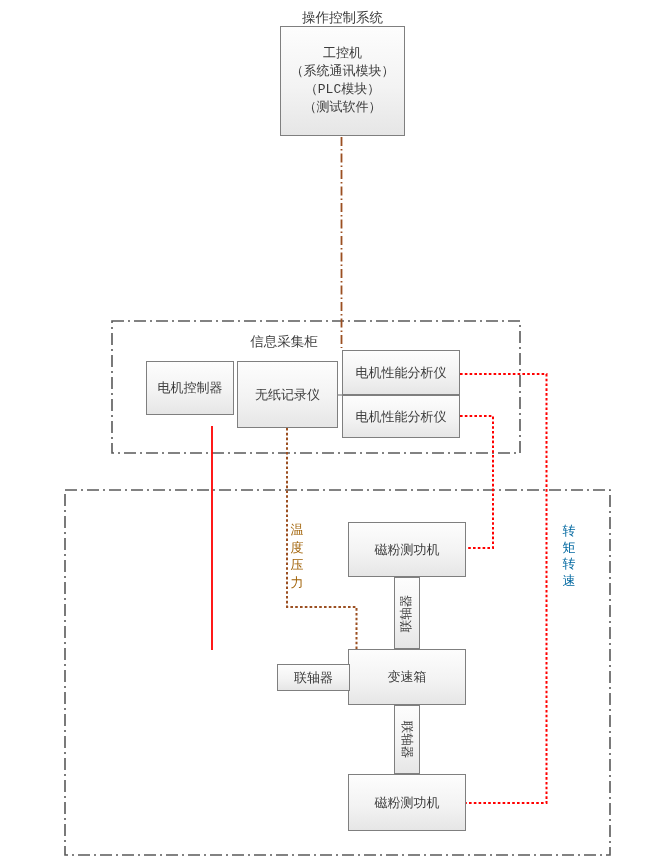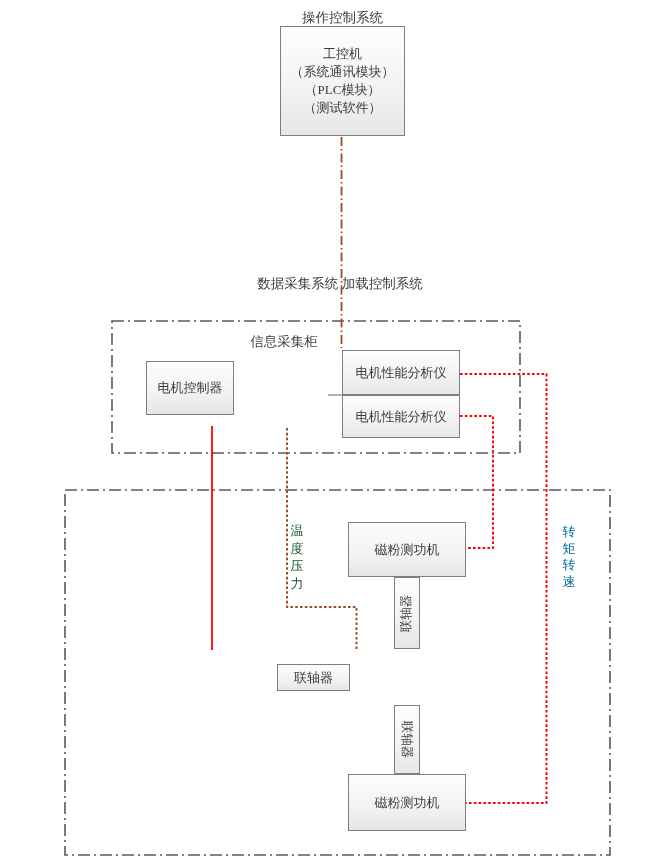--- a/index.html
+++ b/index.html
@@ -1,40 +1,40 @@
 <!DOCTYPE html>
 <html><head>
 <meta charset="utf-8">
 <style>
   html,body{margin:0;padding:0;background:#ffffff;}
   #canvas{
     position:relative;
     width:672px;height:868px;
     background:#ffffff;
-    font-family:Liberation Serif, serif;
+    font-family:Liberation Mono, monospace;
     overflow:hidden;
   }
   #lines{position:absolute;left:0;top:0;width:672px;height:868px;}
   .node{
     position:absolute;box-sizing:border-box;
     border:1.4px solid #7f7f7f;
     background:linear-gradient(180deg,#fdfdfd 0%,#f3f3f3 55%,#e6e6e6 100%);
     display:flex;align-items:center;justify-content:center;
     color:#3c3c3c;font-size:13px;
   }
   .node.multiline{flex-direction:column;line-height:18px;}
   .lbl{
     position:absolute;color:#3c3c3c;font-size:13.5px;
     text-align:center;white-space:nowrap;
   }
   .vtext{
     position:absolute;width:16px;text-align:center;
     font-size:13px;word-break:break-all;white-space:normal;
   }
-  .vtext.brown{color:#14532d;line-height:17.5px;}
+  .vtext.brown{color:#a16207;line-height:17.5px;}
   .vtext.red{color:#0369a1;line-height:16.5px;}
   .rot{display:block;white-space:nowrap;font-size:12.5px;color:#3c3c3c;}
   .coupling-v{overflow:visible;}
 </style>
 </head>
 <body>
 
 <div id="canvas">
 
   <svg id="lines" viewBox="0 0 672 868" xmlns="http://www.w3.org/2000/svg">
@@ -58,38 +58,39 @@
 
   <div class="lbl" style="left:270px;top:9px;width:145px;">操作控制系统</div>
 
   <div class="node multiline" style="left:280px;top:26px;width:125px;height:110px;">
     <span>工控机</span>
     <span>（系统通讯模块）</span>
     <span>（PLC模块）</span>
     <span>（测试软件）</span>
   </div>
 
-  <div class="lbl" style="left:230px;top:275px;width:220px;">数据采集系统 加载控制系统</div>
 
   <div class="lbl" style="left:238px;top:333px;width:92px;">信息采集柜</div>
 
   <div class="node" style="left:146px;top:361px;width:88px;height:54px;">电机控制器</div>
+  <div class="node" style="left:237px;top:361px;width:101px;height:67px;">无纸记录仪</div>
   <div class="node" style="left:342px;top:350px;width:118px;height:45px;">电机性能分析仪</div>
   <div class="node" style="left:342px;top:395px;width:118px;height:43px;">电机性能分析仪</div>
 
   <div class="vtext brown" style="left:289px;top:522px;">温度压力</div>
 
   <div class="vtext red" style="left:561px;top:524px;">转矩转速</div>
 
   <div class="node" style="left:348px;top:522px;width:118px;height:55px;">磁粉测功机</div>
 
   <div class="node coupling-v" style="left:394px;top:577px;width:26px;height:72px;">
     <span class="rot" style="transform:rotate(-90deg);">联轴器</span>
   </div>
 
+  <div class="node" style="left:348px;top:649px;width:118px;height:56px;">变速箱</div>
 
 
   <div class="node" style="left:277px;top:664px;width:73px;height:27px;">联轴器</div>
 
   <div class="node coupling-v" style="left:394px;top:705px;width:26px;height:69px;">
     <span class="rot" style="transform:rotate(90deg);">联轴器</span>
   </div>
 
   <div class="node" style="left:348px;top:774px;width:118px;height:57px;">磁粉测功机</div>
 

